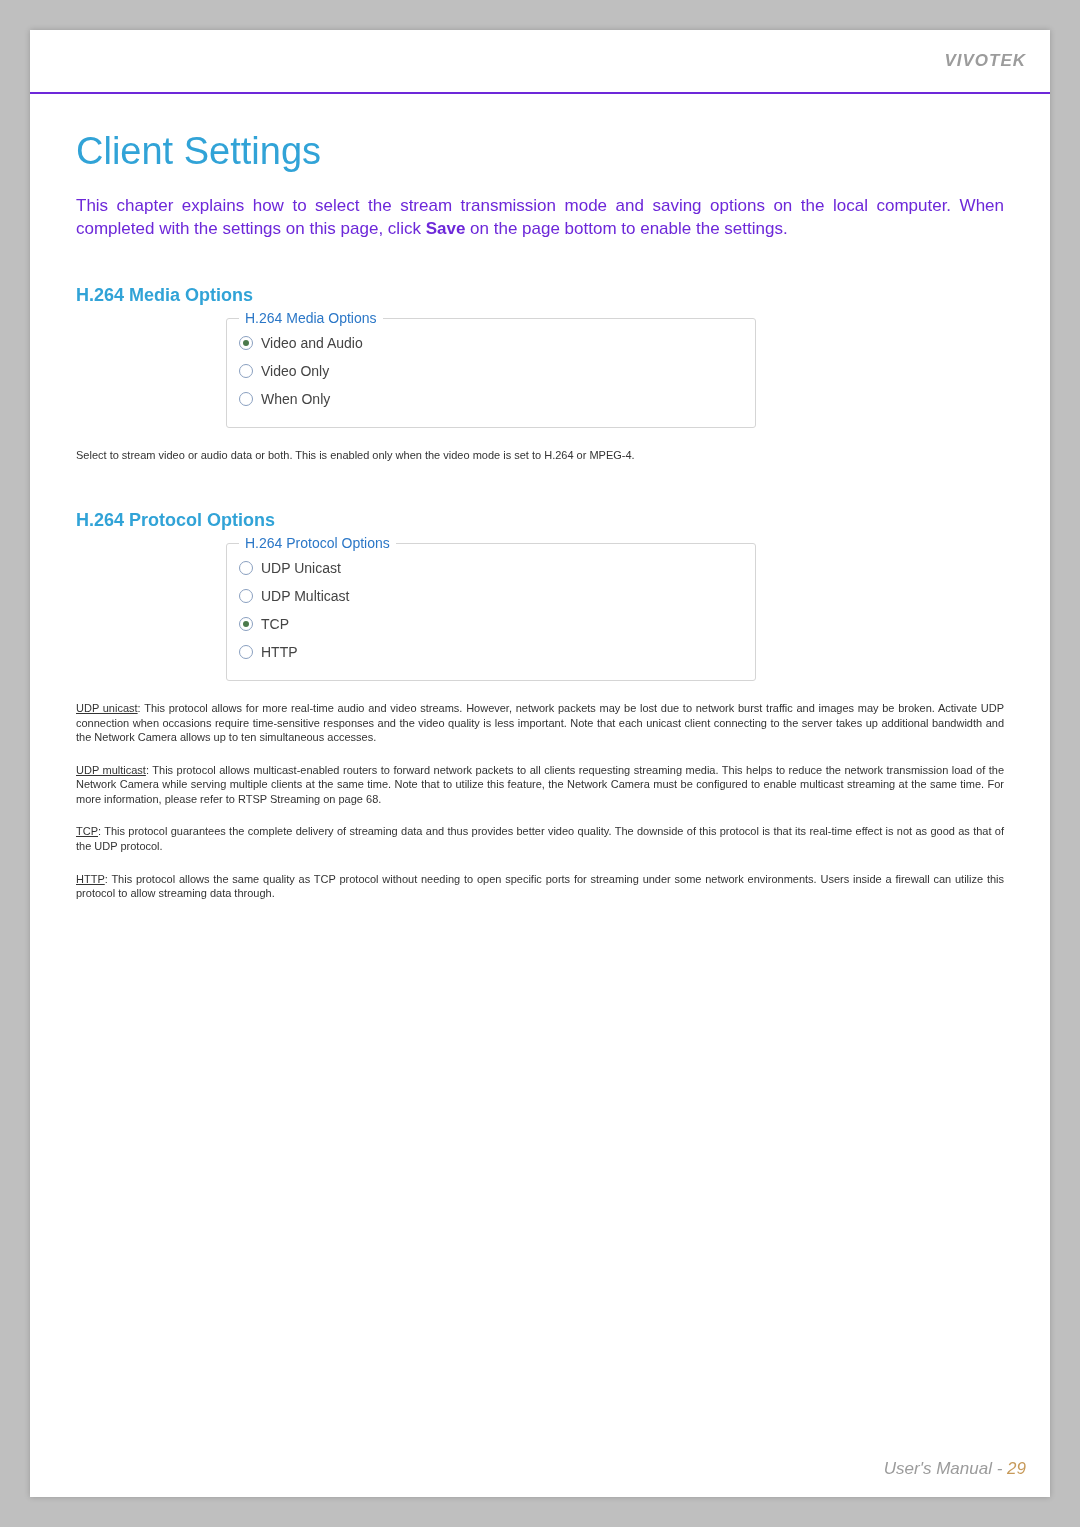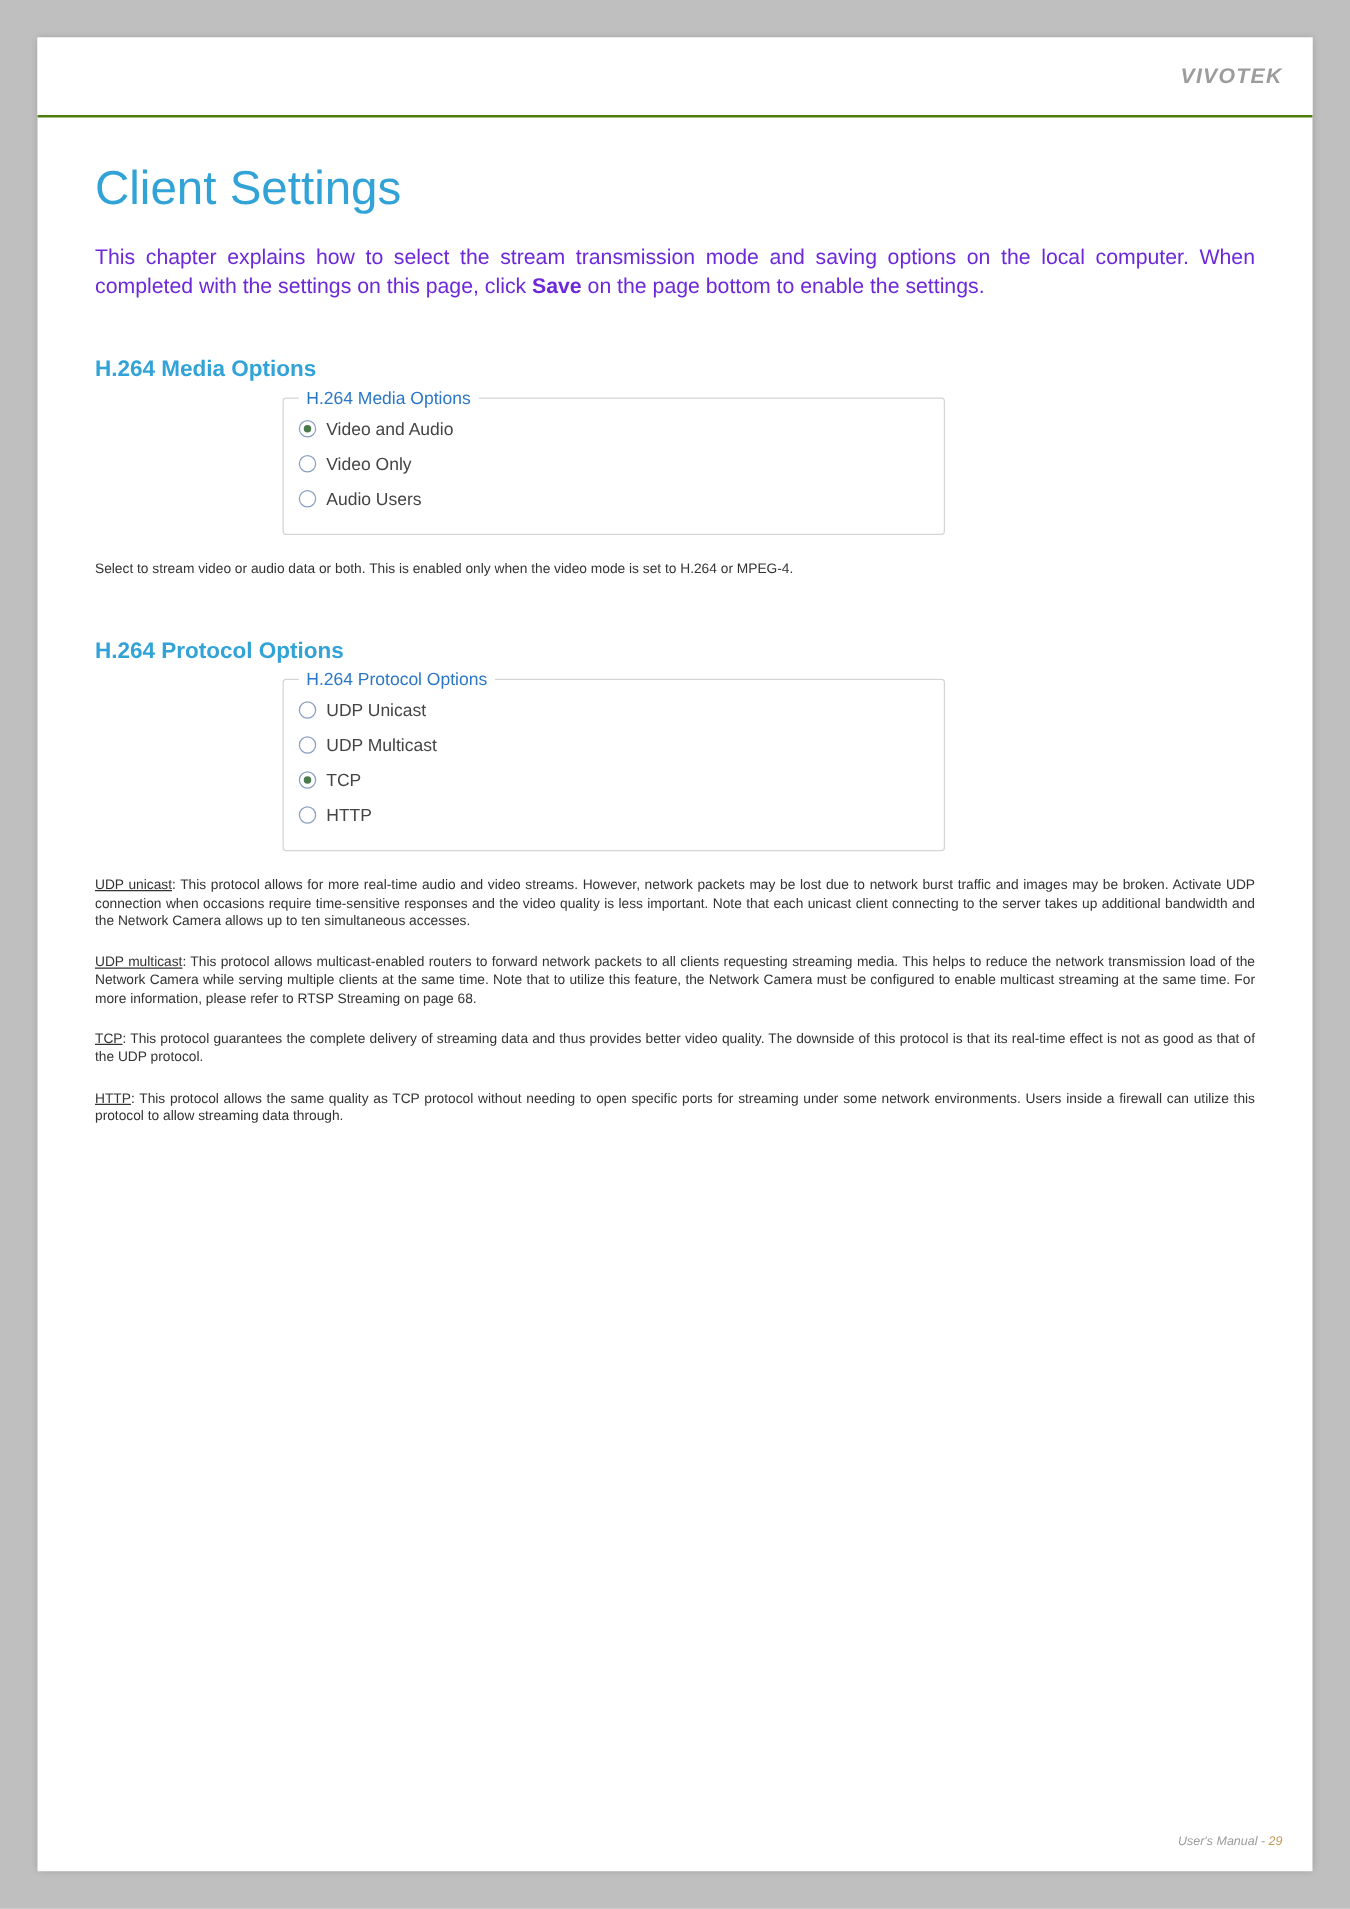--- a/index.html
+++ b/index.html
@@ -13,21 +13,21 @@
   .page {
     width: 1020px;
     height: 1467px;
     background: #ffffff;
     position: relative;
     box-shadow: 0 0 6px rgba(0,0,0,0.2);
   }
   .header {
     height: 64px;
     background: #ffffff;
-    border-bottom: 2px solid #4d7c0f;
+    border-bottom: 2px solid #6d28d9;
     display: flex;
     justify-content: flex-end;
     align-items: center;
     padding-right: 24px;
   }
   .brand {
     font-style: italic;
     font-weight: bold;
     color: #9c9c9c;
     font-size: 17px;
@@ -111,21 +111,21 @@
     margin-bottom: 18px;
   }
   .proto-name { text-decoration: underline; }
   .gap { height: 30px; }
   .footer {
     position: absolute;
     bottom: 18px;
     right: 24px;
     font-style: italic;
     color: #9c9c9c;
-    font-size: 10px;
+    font-size: 17px;
   }
   .footer .num { color: #c79a5a; font-style: italic; }
 </style>
 </head>
 <body>
 
 <div class="page">
   <div class="header">
     <span class="brand">VIVOTEK</span>
   </div>
@@ -145,21 +145,21 @@
         <div class="radio-row">
           <span class="radio checked"></span>
           <span class="radio-label">Video and Audio</span>
         </div>
         <div class="radio-row">
           <span class="radio"></span>
           <span class="radio-label">Video Only</span>
         </div>
         <div class="radio-row">
           <span class="radio"></span>
-          <span class="radio-label">Audio Users</span>
+          <span class="radio-label">When Only</span>
         </div>
       </div>
     </div>
     <p class="para">Select to stream video or audio data or both. This is enabled only when the video mode is set to H.264 or MPEG-4.</p>
 
     <div class="gap"></div>
 
     <div class="section-title">H.264 Protocol Options</div>
     <div class="fieldset-wrap">
       <div class="fs">

